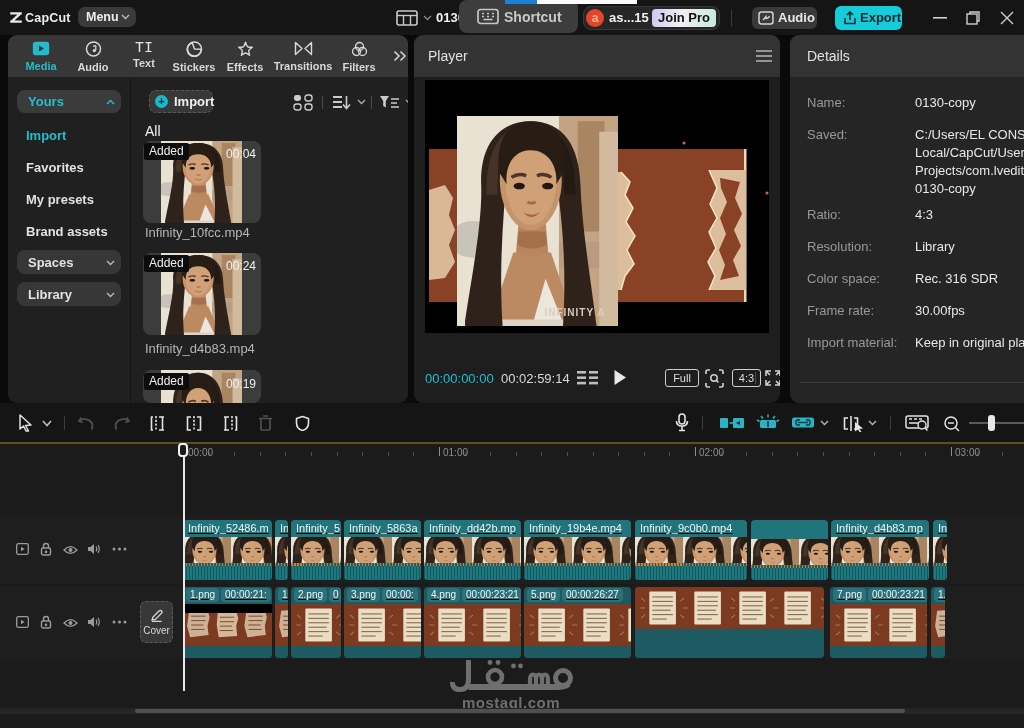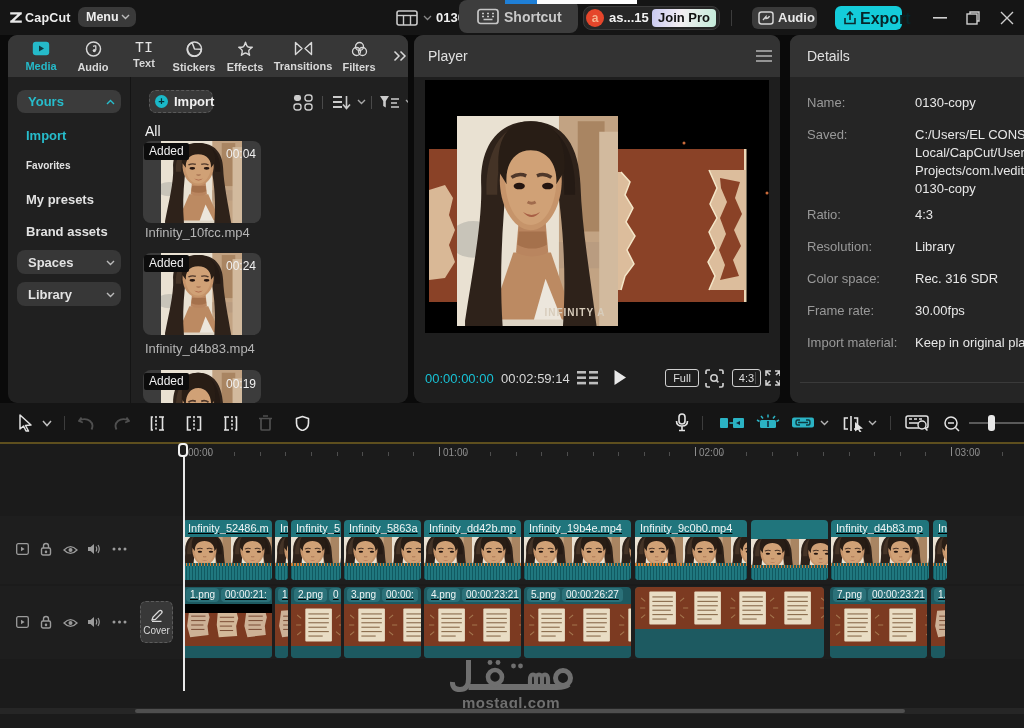--- a/index.html
+++ b/index.html
@@ -129,21 +129,21 @@
         <rect x="1" y="1" width="14" height="12" rx="2.5" fill="none" stroke="#d5d5d5" stroke-width="1.5"></rect>
         <path d="M5 9 L8 5.5 L8 7.5 Q10.5 7.5 11.5 5" stroke="#d5d5d5" stroke-width="1.3" fill="none"></path>
       </svg>
     <div class="abs" style="left:778px;top:10px;color:#e8e8e8;font-size:13px;font-weight:bold">Audio</div>
 
     <div class="abs" style="left:835px;top:6px;width:67px;height:24px;background:#14ccda;border-radius:6px"></div>
     <svg class="abs" style="left:843px;top:11px" width="14" height="14" viewBox="0 0 14 14">
         <path d="M7 9 L7 1.5 M4 4 L7 1 L10 4" stroke="#0c2b2e" stroke-width="1.6" fill="none"></path>
         <path d="M2 7 L2 12.5 L12 12.5 L12 7" stroke="#0c2b2e" stroke-width="1.6" fill="none"></path>
       </svg>
-    <div class="abs" style="left:860px;top:10px;color:#072529;font-size:16px;font-weight:bold">Export</div>
+    <div class="abs" style="left:860px;top:10px;color:#072529;font-size:13px;font-weight:bold">Export</div>
 
     <svg class="abs" style="left:933px;top:17px" width="14" height="2" viewBox="0 0 14 2">
         <rect width="14" height="1.6" fill="#cfcfcf"></rect>
       </svg>
     <svg class="abs" style="left:966px;top:11px" width="14" height="14" viewBox="0 0 14 14">
         <rect x="1" y="3" width="10" height="10" fill="none" stroke="#cfcfcf" stroke-width="1.4"></rect>
         <path d="M4 3 V1 H13 V10 H11" fill="none" stroke="#cfcfcf" stroke-width="1.4"></path>
       </svg>
     <svg class="abs" style="left:1000px;top:11px" width="14" height="14" viewBox="0 0 14 14">
         <path d="M1 1 L13 13 M13 1 L1 13" stroke="#cfcfcf" stroke-width="1.4"></path>
@@ -203,21 +203,21 @@
           <path d="M1.5 1.5 L6 6 L1.5 10.5 M7.5 1.5 L12 6 L7.5 10.5" stroke="#d8d8d8" stroke-width="1.5" fill="none"></path>
         </svg>
     </div>
 
     <div class="abs" style="left:9px;top:55px;width:104px;height:23px;background:#3b3b3b;border-radius:8px"></div>
     <div class="abs" style="left:20px;top:59px;color:#27bdcc;font-size:13px;font-weight:bold">Yours</div>
     <svg class="abs" style="left:98px;top:64px" width="9" height="6" viewBox="0 0 9 6">
         <path d="M1 5 L4.5 1.5 L8 5" stroke="#27bdcc" stroke-width="1.4" fill="none"></path>
       </svg>
     <div class="abs" style="left:18px;top:93px;color:#27bdcc;font-size:13px;font-weight:bold">Import</div>
-    <div class="abs" style="left:18px;top:125px;color:#e2e2e2;font-size:10px;font-weight:bold">Favorites</div>
+    <div class="abs" style="left:18px;top:125px;color:#e2e2e2;font-size:13px;font-weight:bold">Favorites</div>
     <div class="abs" style="left:18px;top:157px;color:#e2e2e2;font-size:13px;font-weight:bold">My presets</div>
     <div class="abs" style="left:18px;top:189px;color:#e2e2e2;font-size:13px;font-weight:bold">Brand assets</div>
     <div class="abs" style="left:9px;top:215px;width:104px;height:24px;background:#373737;border-radius:8px"></div>
     <div class="abs" style="left:20px;top:220px;color:#e2e2e2;font-size:13px;font-weight:bold">Spaces</div>
     <svg class="abs" style="left:98px;top:225px" width="9" height="6" viewBox="0 0 9 6">
         <path d="M1 1 L4.5 4.5 L8 1" stroke="#bbb" stroke-width="1.4" fill="none"></path>
       </svg>
     <div class="abs" style="left:9px;top:247px;width:104px;height:24px;background:#373737;border-radius:8px"></div>
     <div class="abs" style="left:20px;top:252px;color:#e2e2e2;font-size:13px;font-weight:bold">Library</div>
     <svg class="abs" style="left:98px;top:257px" width="9" height="6" viewBox="0 0 9 6">

